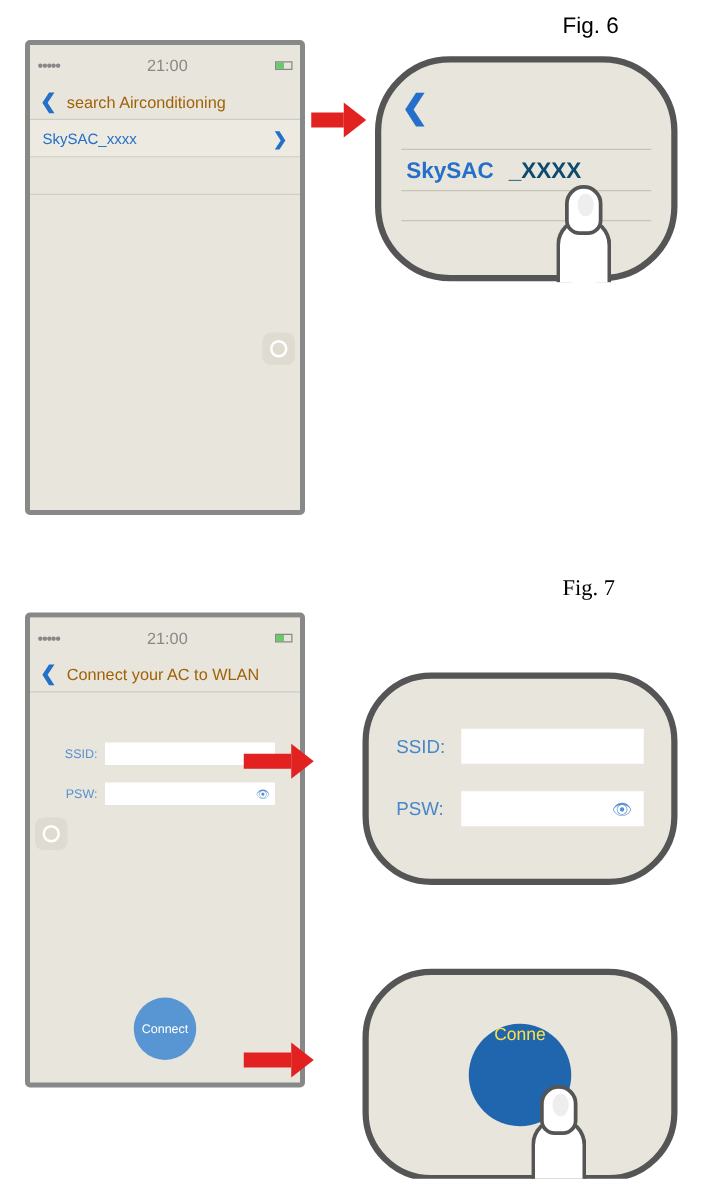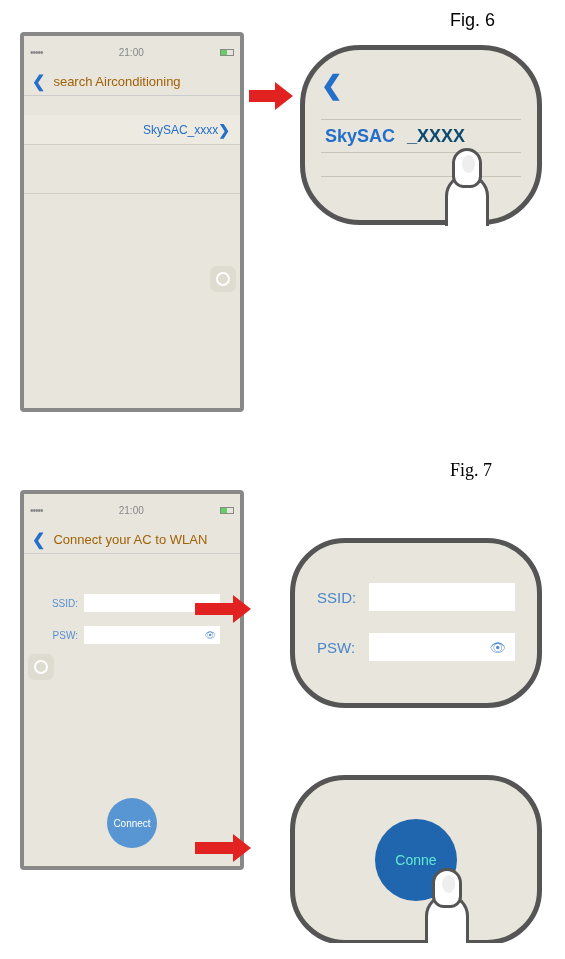--- a/index.html
+++ b/index.html
@@ -29,21 +29,21 @@
       background: #e7e5dc;
       overflow: hidden;
     }
     .status-bar {
       height: 18px;
       background: #e7e5dc;
       display: flex;
       justify-content: space-between;
       align-items: center;
       padding: 16px 6px;
-      font-size: 10px;
+      font-size: 13px;
       color: #888;
     }
     .status-left::before { content: "•••••"; letter-spacing: -1px; }
     .status-right {
       width: 14px;
       height: 7px;
       border: 1px solid #888;
       background: linear-gradient(to right, #6c6 50%, transparent 50%);
       position: relative;
     }
@@ -62,25 +62,24 @@
       line-height: 1;
     }
     .nav-title {
       color: #a16207;
       font-size: 13px;
     }
     .list-row {
       height: 30px;
       display: flex;
       align-items: center;
-      justify-content: flex-end;
+      justify-content: space-between;
       padding: 0 10px;
       border-bottom: 1px solid #d0cdc3;
       background: #edeae1;
-      margin-top: 19px;
     }
     .list-row:nth-of-type(1) { background: #f4f1e8; }
     .row-text { color: #246fc9; font-size: 12px; }
     .row-chevron { color: #246fc9; font-size: 14px; font-weight: bold; }
     .refresh-btn, .connect-btn {
       position: absolute;
       width: 50px;
       height: 50px;
       border-radius: 50%;
       background: #5795d3;
@@ -244,23 +243,23 @@
       border-radius: 55px;
       display: flex;
       align-items: center;
       justify-content: center;
     }
     .z3-btn {
       width: 82px;
       height: 82px;
       border-radius: 50%;
       background: #2066ae;
-      color: #5eead4;
-      display: flex;
-      align-items: center;
+      color: #fde047;
+      display: flex;
+      align-items: flex-start;
       justify-content: center;
       font-size: 14px;
       position: relative;
     }
     
     .arrow {
       position: absolute;
       display: flex;
       align-items: center;
     }

